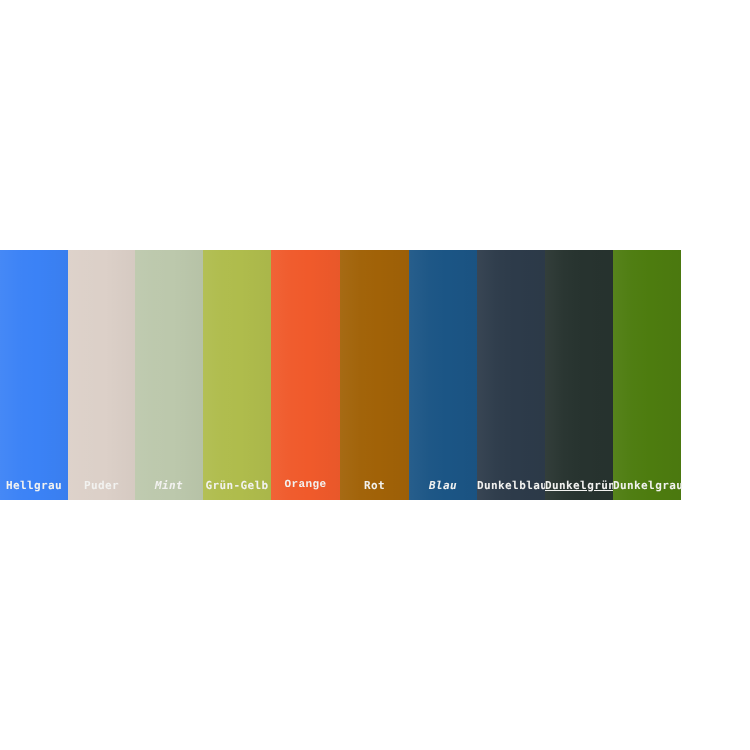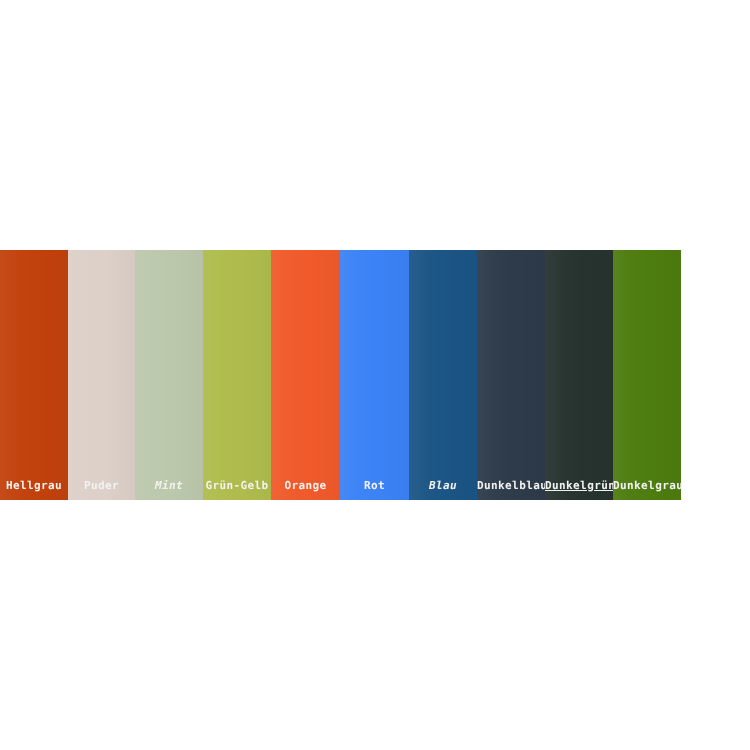--- a/index.html
+++ b/index.html
@@ -72,41 +72,41 @@
     text-rendering: geometricPrecision;
   }
 </style>
 </head>
 <body>
 
 <div id="palette-figure" style="background: rgb(255, 255, 255);">
 
   <div id="swatch-strip" style="top: 250px; height: 250px;">
 
-  <div class="swatch" style="width: 68px; flex: 0 0 68px; background-color: #c2410c;">
+  <div class="swatch" style="width: 68px; flex: 0 0 68px; background-color: #3b82f6;">
         <div class="sheen"></div>
         <div class="swatch-label" style="color: rgb(242, 242, 240);">Hellgrau</div>
       </div>
       <div class="swatch" style="width: 67px; flex: 0 0 67px; background-color: rgb(220, 208, 200);">
         <div class="sheen"></div>
         <div class="swatch-label" style="color: rgb(242, 242, 240);">Puder</div>
       </div>
       <div class="swatch" style="width: 68px; flex: 0 0 68px; background-color: rgb(188, 200, 172); font-style: italic;">
         <div class="sheen"></div>
         <div class="swatch-label" style="color: rgb(242, 242, 240);">Mint</div>
       </div>
       <div class="swatch" style="width: 68px; flex: 0 0 68px; background-color: rgb(175, 188, 76);">
         <div class="sheen"></div>
         <div class="swatch-label" style="color: rgb(242, 242, 240); margin-top: 21px;">Grün-Gelb</div>
       </div>
       <div class="swatch" style="width: 69px; flex: 0 0 69px; background-color: rgb(240, 90, 43);">
         <div class="sheen"></div>
-        <div class="swatch-label" style="color: rgb(242, 242, 240);">Orange</div>
+        <div class="swatch-label" style="color: rgb(242, 242, 240); font-family: Liberation Mono, monospace;">Orange</div>
       </div>
-      <div class="swatch" style="width: 69px; flex: 0 0 69px; background-color: #3b82f6;">
+      <div class="swatch" style="width: 69px; flex: 0 0 69px; background-color: #a16207;">
         <div class="sheen"></div>
         <div class="swatch-label" style="color: rgb(242, 242, 240);">Rot</div>
       </div>
       <div class="swatch" style="width: 68px; flex: 0 0 68px; background-color: rgb(27, 85, 133); font-style: italic;">
         <div class="sheen"></div>
         <div class="swatch-label" style="color: rgb(242, 242, 240);">Blau</div>
       </div>
       <div class="swatch" style="width: 68px; flex: 0 0 68px; background-color: rgb(45, 59, 74);">
         <div class="sheen"></div>
         <div class="swatch-label" style="color: rgb(242, 242, 240);">Dunkelblau</div>

